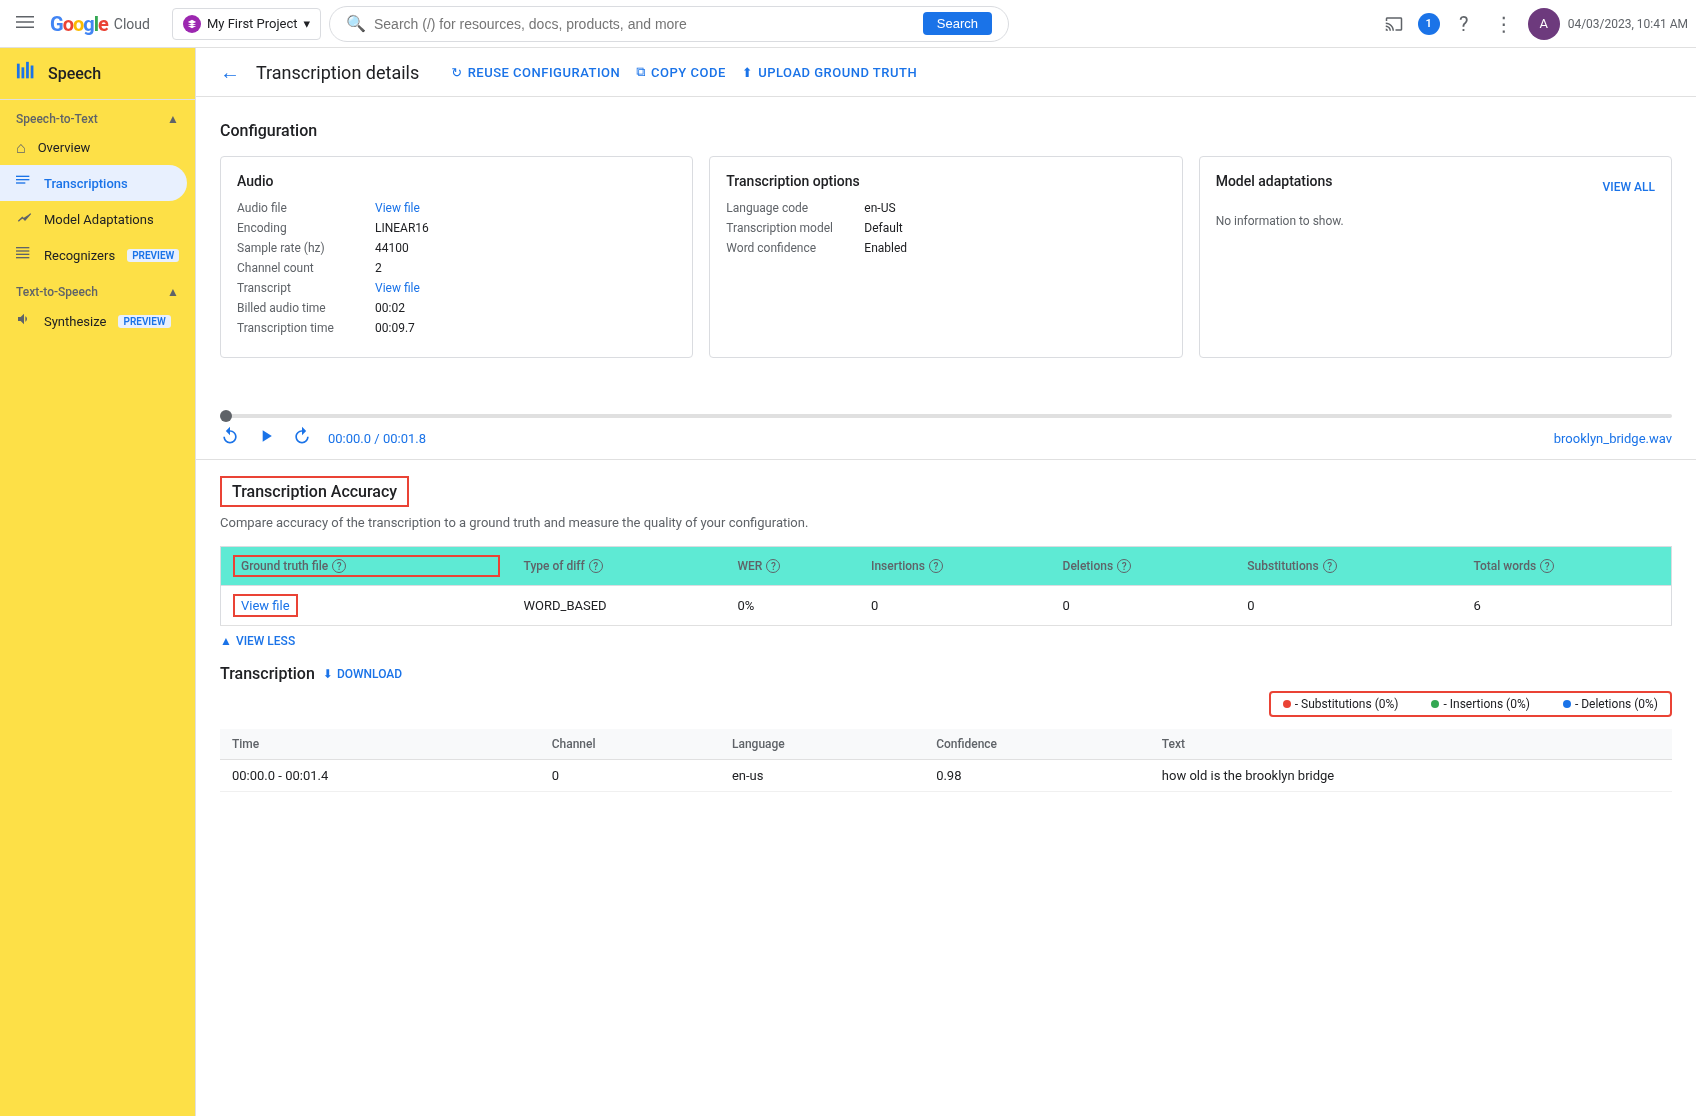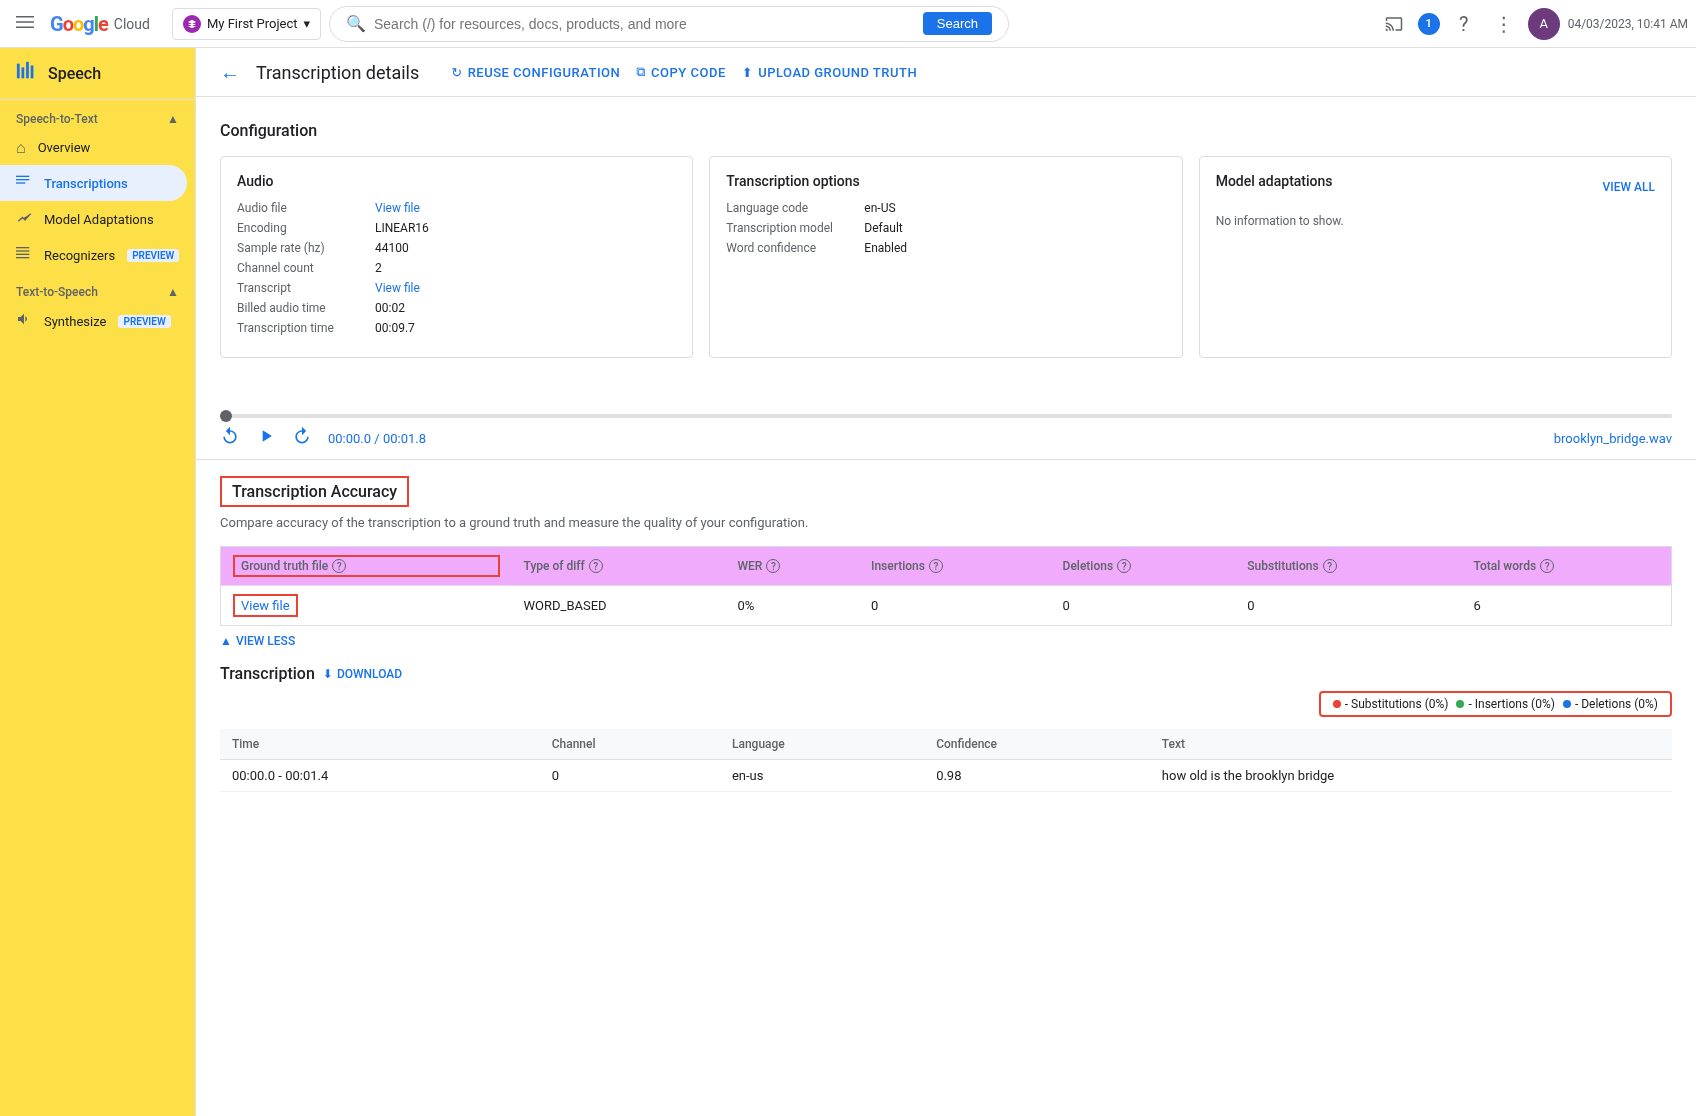--- a/index.html
+++ b/index.html
@@ -97,21 +97,21 @@
 
     
     .accuracy-section { margin: 16px 24px 0; }
     .accuracy-title-box {
       border: 2px solid #ea4335; display: inline-block; padding: 4px 10px;
       font-size: 16px; font-weight: 500; margin-bottom: 8px;
     }
     .accuracy-desc { font-size: 13px; color: #5f6368; margin-bottom: 16px; }
     .accuracy-table { width: 100%; border-collapse: collapse; border: 1px solid #dadce0; }
     .accuracy-table th {
-      background: #f0abfc; text-align: left; padding: 8px 12px;
+      background: #5eead4; text-align: left; padding: 8px 12px;
       font-size: 12px; font-weight: 500; color: #5f6368; border-bottom: 1px solid #dadce0;
     }
     .accuracy-table td { padding: 8px 12px; font-size: 13px; border-bottom: 1px solid #e0e0e0; }
     .th-inner { display: flex; align-items: center; gap: 4px; }
     .help-icon { width: 14px; height: 14px; border-radius: 50%; border: 1px solid #5f6368; display: inline-flex; align-items: center; justify-content: center; font-size: 10px; color: #5f6368; cursor: pointer; }
     .view-less-btn { display: flex; align-items: center; gap: 4px; color: #1a73e8; font-size: 12px; font-weight: 500; cursor: pointer; margin-top: 8px; text-transform: uppercase; }
 
     
     .transcription-section { margin: 16px 24px; }
     .transcription-header { display: flex; align-items: center; gap: 8px; margin-bottom: 8px; }
@@ -126,21 +126,21 @@
     .toggle-switch input { opacity: 0; width: 0; height: 0; }
     .toggle-slider {
       position: absolute; cursor: pointer; top: 0; left: 0; right: 0; bottom: 0;
       background: #1a73e8; border-radius: 18px; transition: .2s;
     }
     .toggle-slider:before {
       position: absolute; content: ""; height: 14px; width: 14px; left: 2px; bottom: 2px;
       background: white; border-radius: 50%; transition: .2s; transform: translateX(16px);
     }
     .legend-box {
-      display: flex; align-items: center; gap: 8px; margin-left: auto;
+      display: flex; align-items: center; gap: 33px; margin-left: auto;
       border: 2px solid #ea4335; padding: 4px 12px; border-radius: 4px;
     }
     .legend-item { display: flex; align-items: center; gap: 4px; font-size: 12px; }
     .legend-dot { width: 8px; height: 8px; border-radius: 50%; }
 
     
     .trans-table { width: 100%; border-collapse: collapse; }
     .trans-table th {
       text-align: left; padding: 8px 12px; font-size: 12px;
       font-weight: 500; color: #5f6368; border-bottom: 1px solid #e0e0e0;

